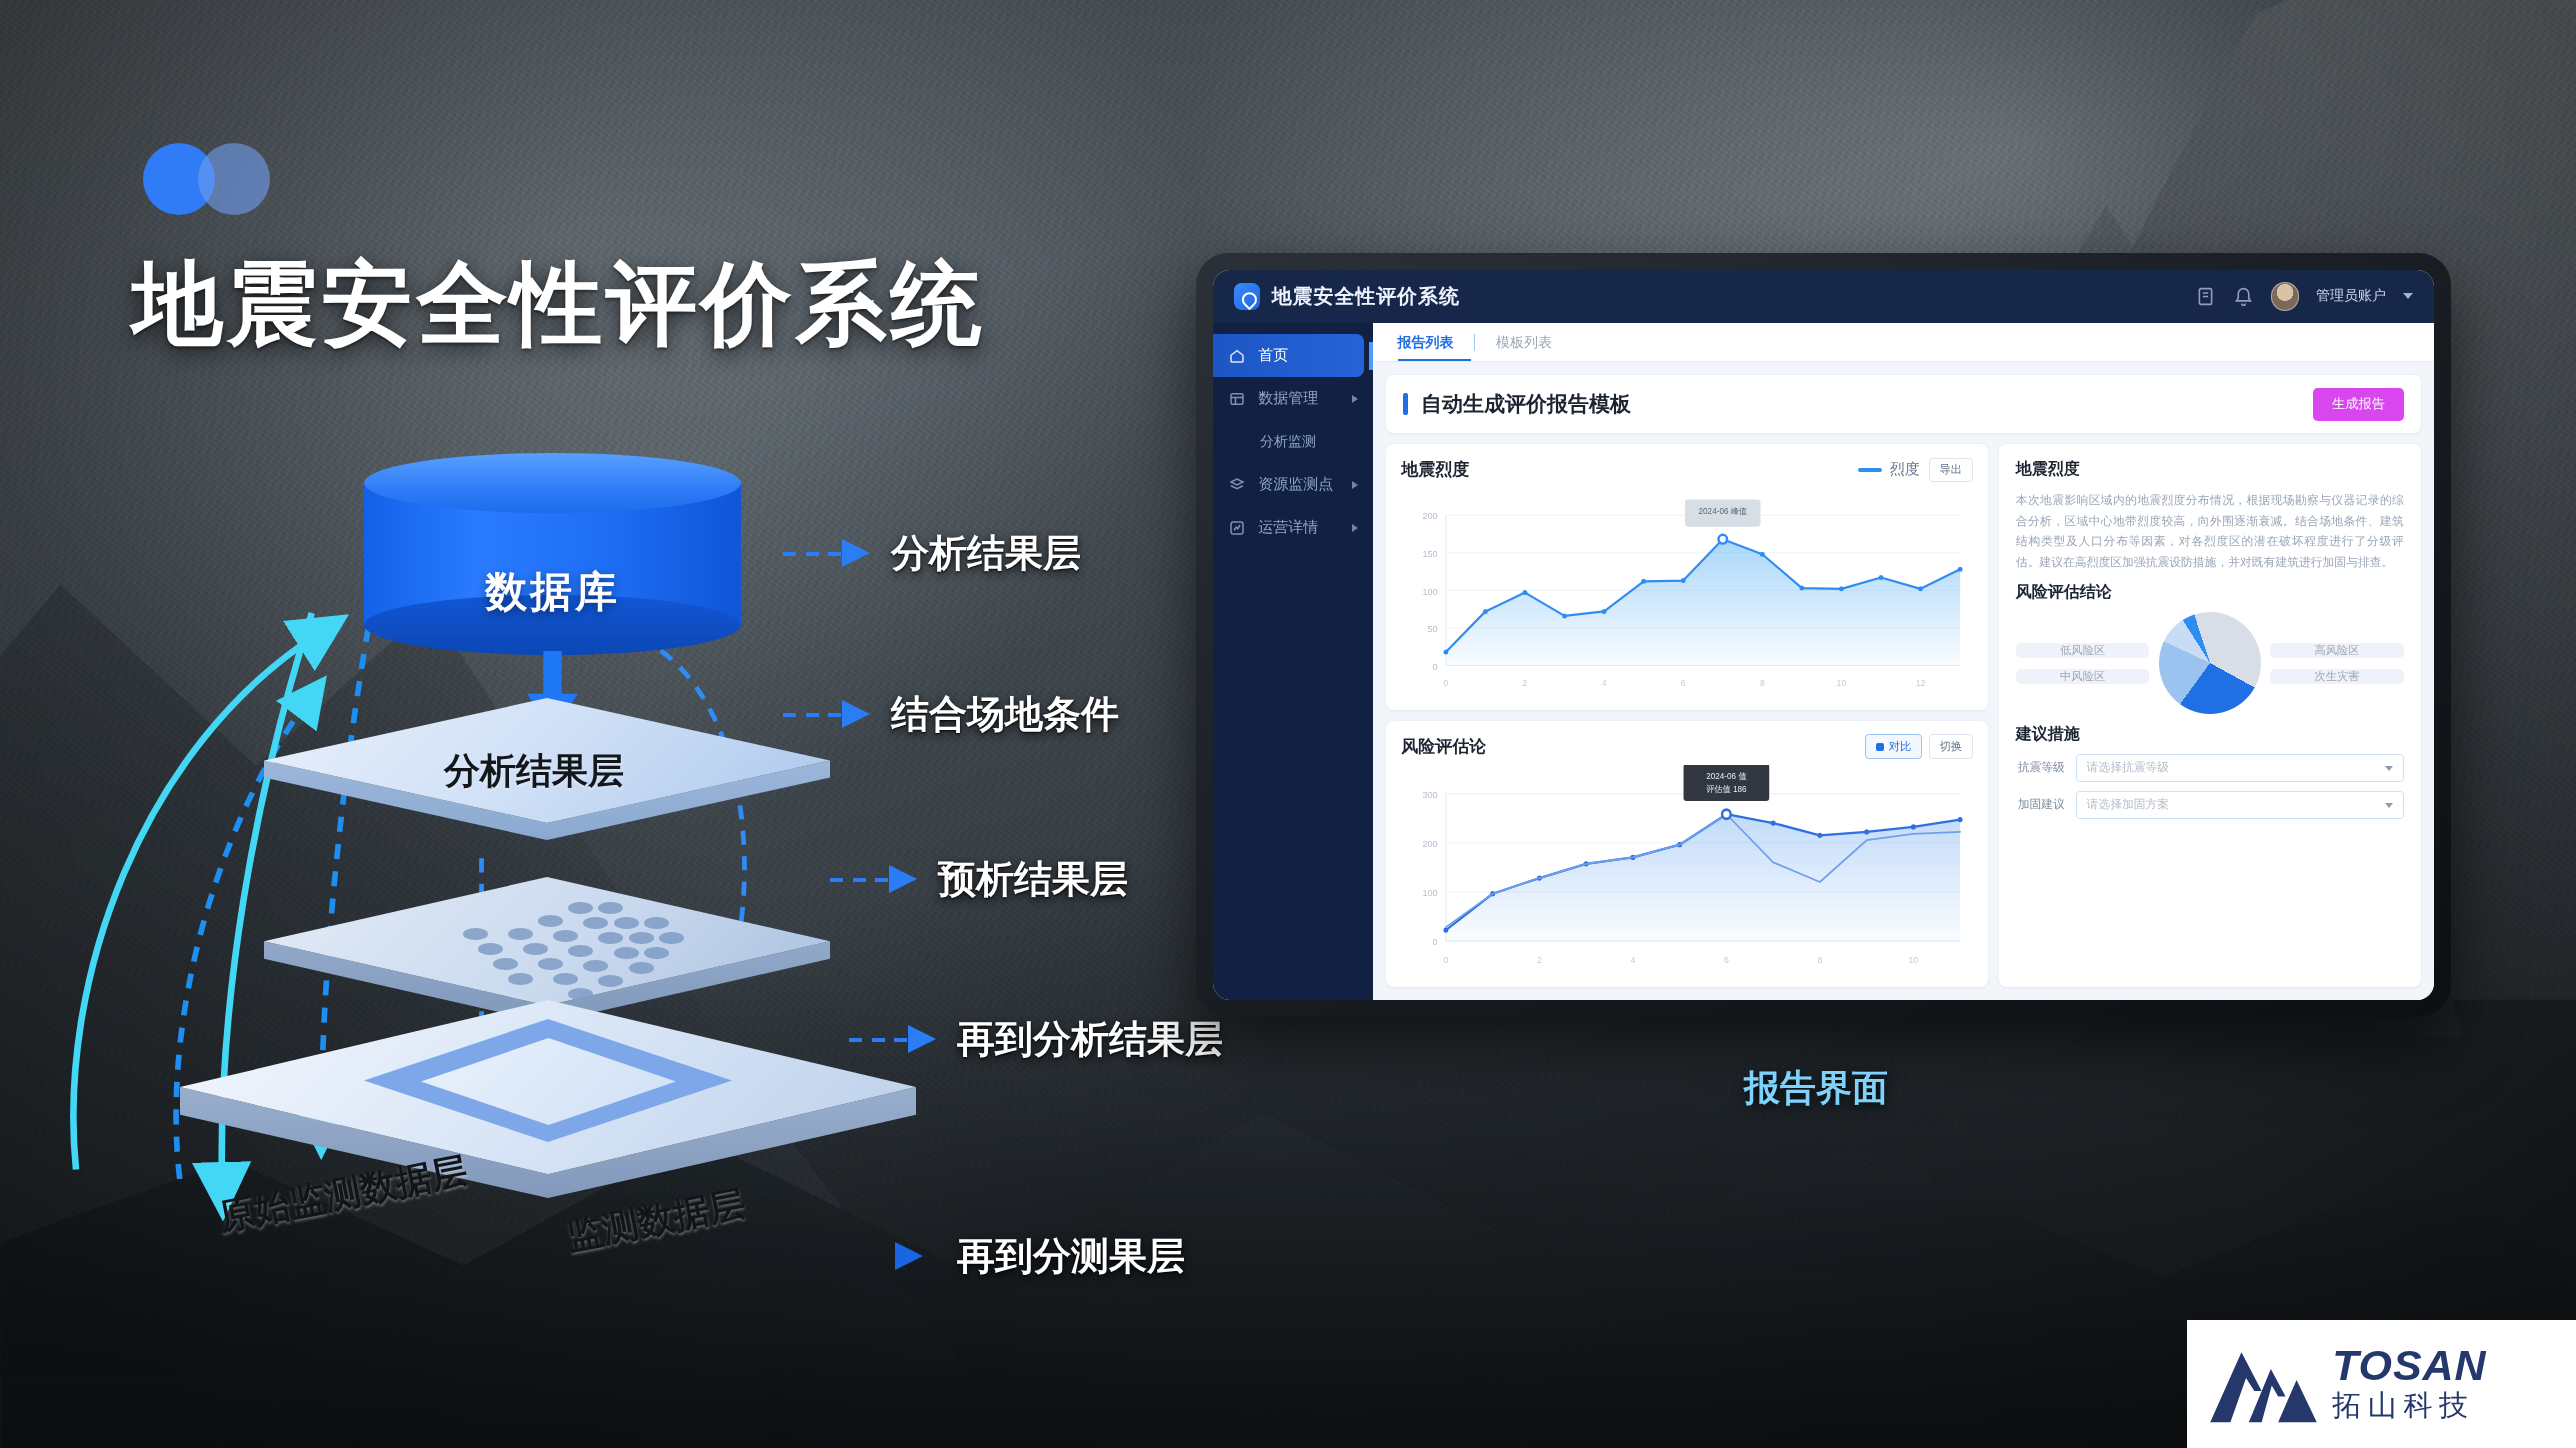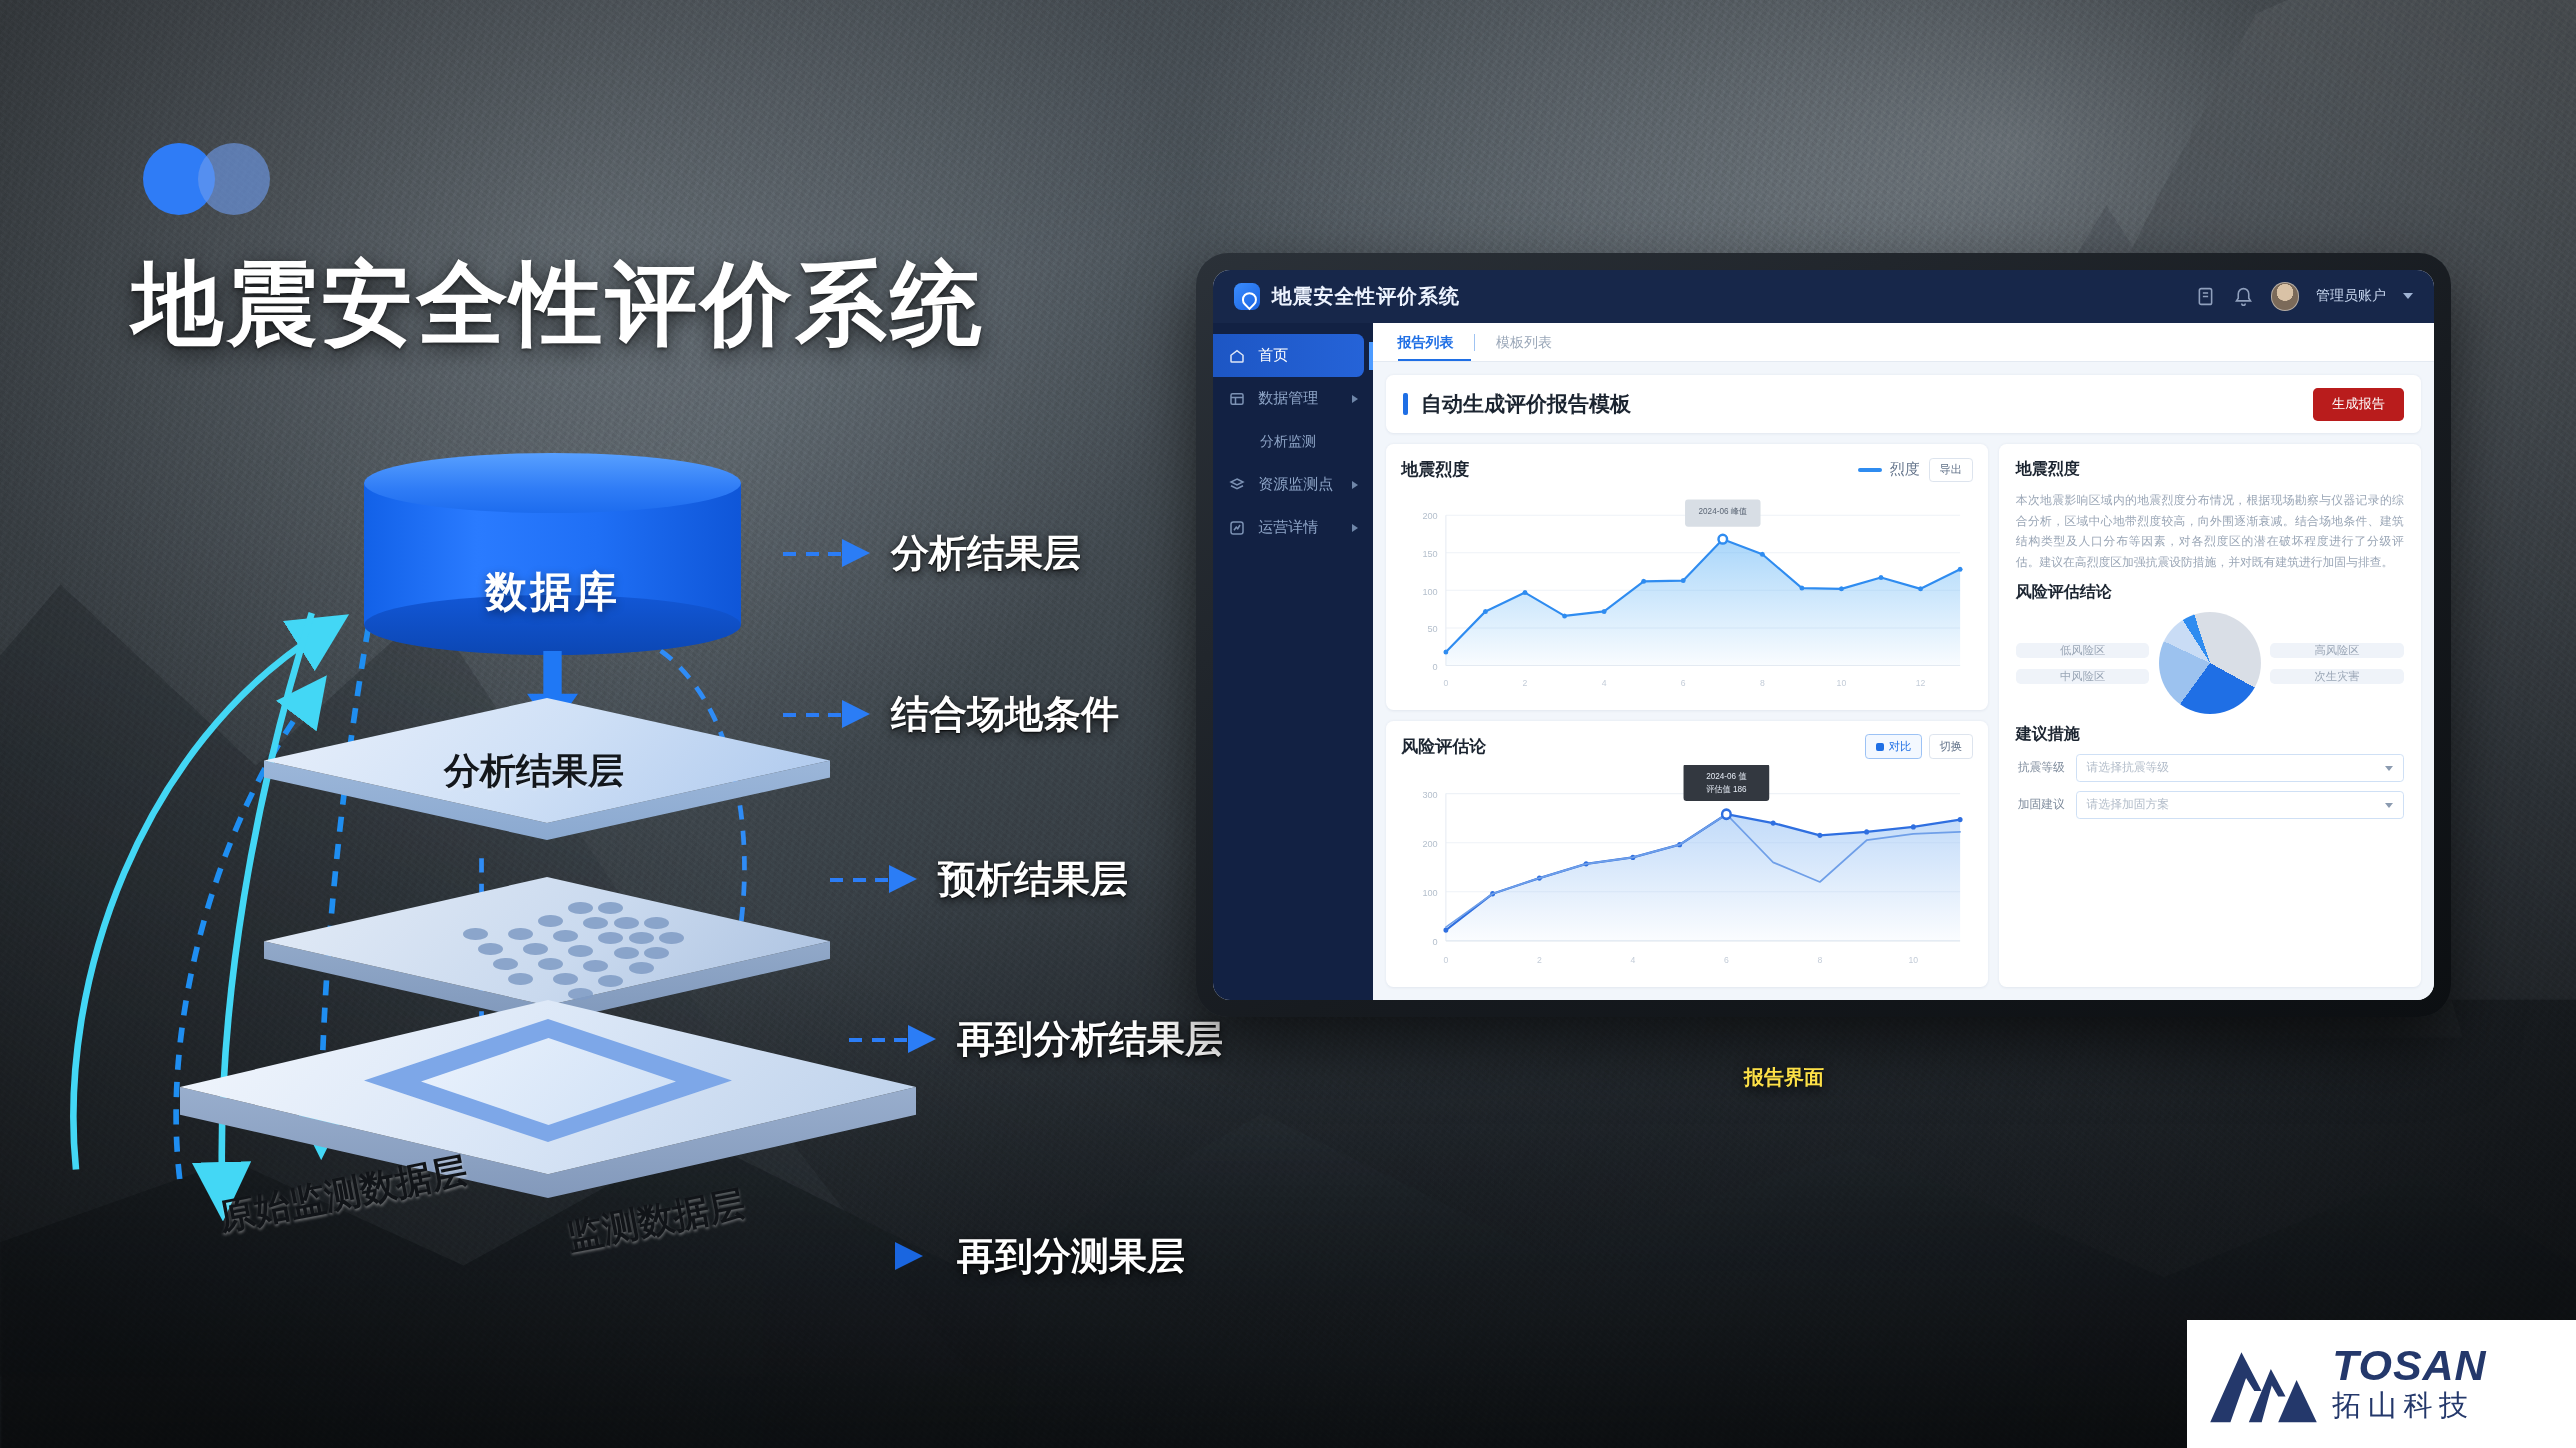--- a/index.html
+++ b/index.html
@@ -254,21 +254,21 @@
   .tab-div{width:0.9px;height:17px;background:#9fc3f2;margin:0 3.8px;}
 
   .page{flex:1;min-height:0;padding:13.2px;box-sizing:border-box;display:flex;flex-direction:column;gap:11.3px;}
   .page-bar{
     background:#fff;border-radius:7.5px;height:58px;display:flex;align-items:center;
     padding:0 17px;flex:none;box-shadow:0 0.9px 2.8px rgba(20,40,80,.07);
   }
   .page-bar .accent{width:4.7px;height:22.6px;background:#1f6fe5;border-radius:1.9px;margin-right:13.2px;}
   .page-bar .ptitle{font-size:21px;font-weight:bold;color:#1b2430;}
   .btn-primary{
-    margin-left:auto;background:#b91c1c;color:#fff;font-size:13.2px;
+    margin-left:auto;background:#d946ef;color:#fff;font-size:13.2px;
     padding:7.5px 19px;border-radius:4.7px;border:none;
   }
 
   .cols{display:flex;gap:11.3px;flex:1;min-height:0;}
   .col-left{flex:1.55;display:flex;flex-direction:column;gap:11.3px;min-width:0;}
   .col-right{flex:1;min-width:0;background:#fff;border-radius:7.5px;padding:15px 17px;box-sizing:border-box;
              box-shadow:0 0.9px 2.8px rgba(20,40,80,.07);display:flex;flex-direction:column;gap:9.4px;overflow:hidden;}
 
   .card{
     background:#fff;border-radius:7.5px;padding:13.2px 15px;box-sizing:border-box;
@@ -305,21 +305,21 @@
     display:flex;align-items:center;padding:0 9.4px;box-sizing:border-box;
     font-size:11.8px;color:#b3bdca;
   }
   .select .dchev{
     margin-left:auto;width:0;height:0;
     border-left:4.7px solid transparent;border-right:4.7px solid transparent;border-top:5.7px solid #8b9bb0;
   }
 
   .caption{
     position:absolute;left:1744px;top:1064px;
-    font-size:20px;font-weight:bold;color:#fde047;white-space:nowrap;
+    font-size:36px;font-weight:bold;color:#7dd3fc;white-space:nowrap;
     text-shadow:0 2.8px 11.3px rgba(0,0,0,.85);
   }
 
   
   .tosan{
     position:absolute;right:0;bottom:0;width:389px;height:128px;background:#fff;
     display:flex;align-items:center;gap:13.2px;padding-left:21px;box-sizing:border-box;
   }
   .tosan .mark{width:111px;height:79px;flex:none;}
   .tosan .words{display:flex;flex-direction:column;justify-content:center;}

